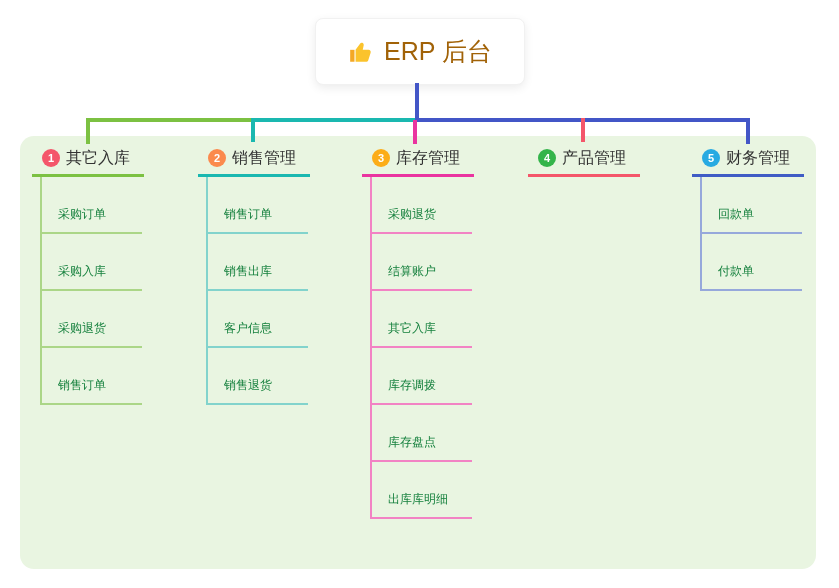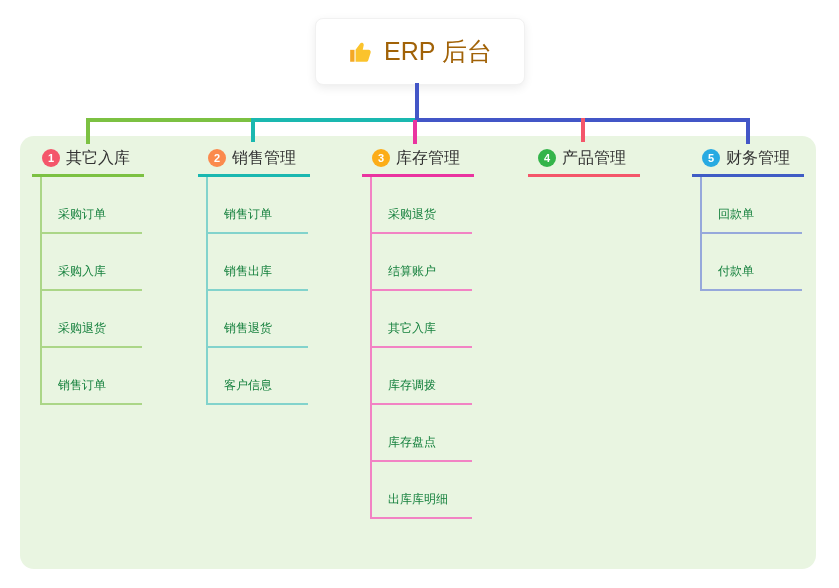--- a/index.html
+++ b/index.html
@@ -85,22 +85,22 @@
         </div>
       </div>
       <div class="branch" style="left: 198px;">
         <div class="branch-title" style="border-bottom-color: rgb(26, 184, 176);">
           <span class="badge" style="background: rgb(251, 138, 77);">2</span>
           <span>销售管理</span>
         </div>
         <div class="children" style="--cl: #82d3cc;">
           <div class="child">销售订单</div>
           <div class="child">销售出库</div>
+          <div class="child">客户信息</div>
           <div class="child">销售退货</div>
-          <div class="child">客户信息</div>
         </div>
       </div>
       <div class="branch" style="left: 362px;">
         <div class="branch-title" style="border-bottom-color: rgb(234, 52, 160);">
           <span class="badge" style="background: rgb(252, 173, 24);">3</span>
           <span>库存管理</span>
         </div>
         <div class="children" style="--cl: #f283c4;">
           <div class="child">采购退货</div>
           <div class="child">结算账户</div>

